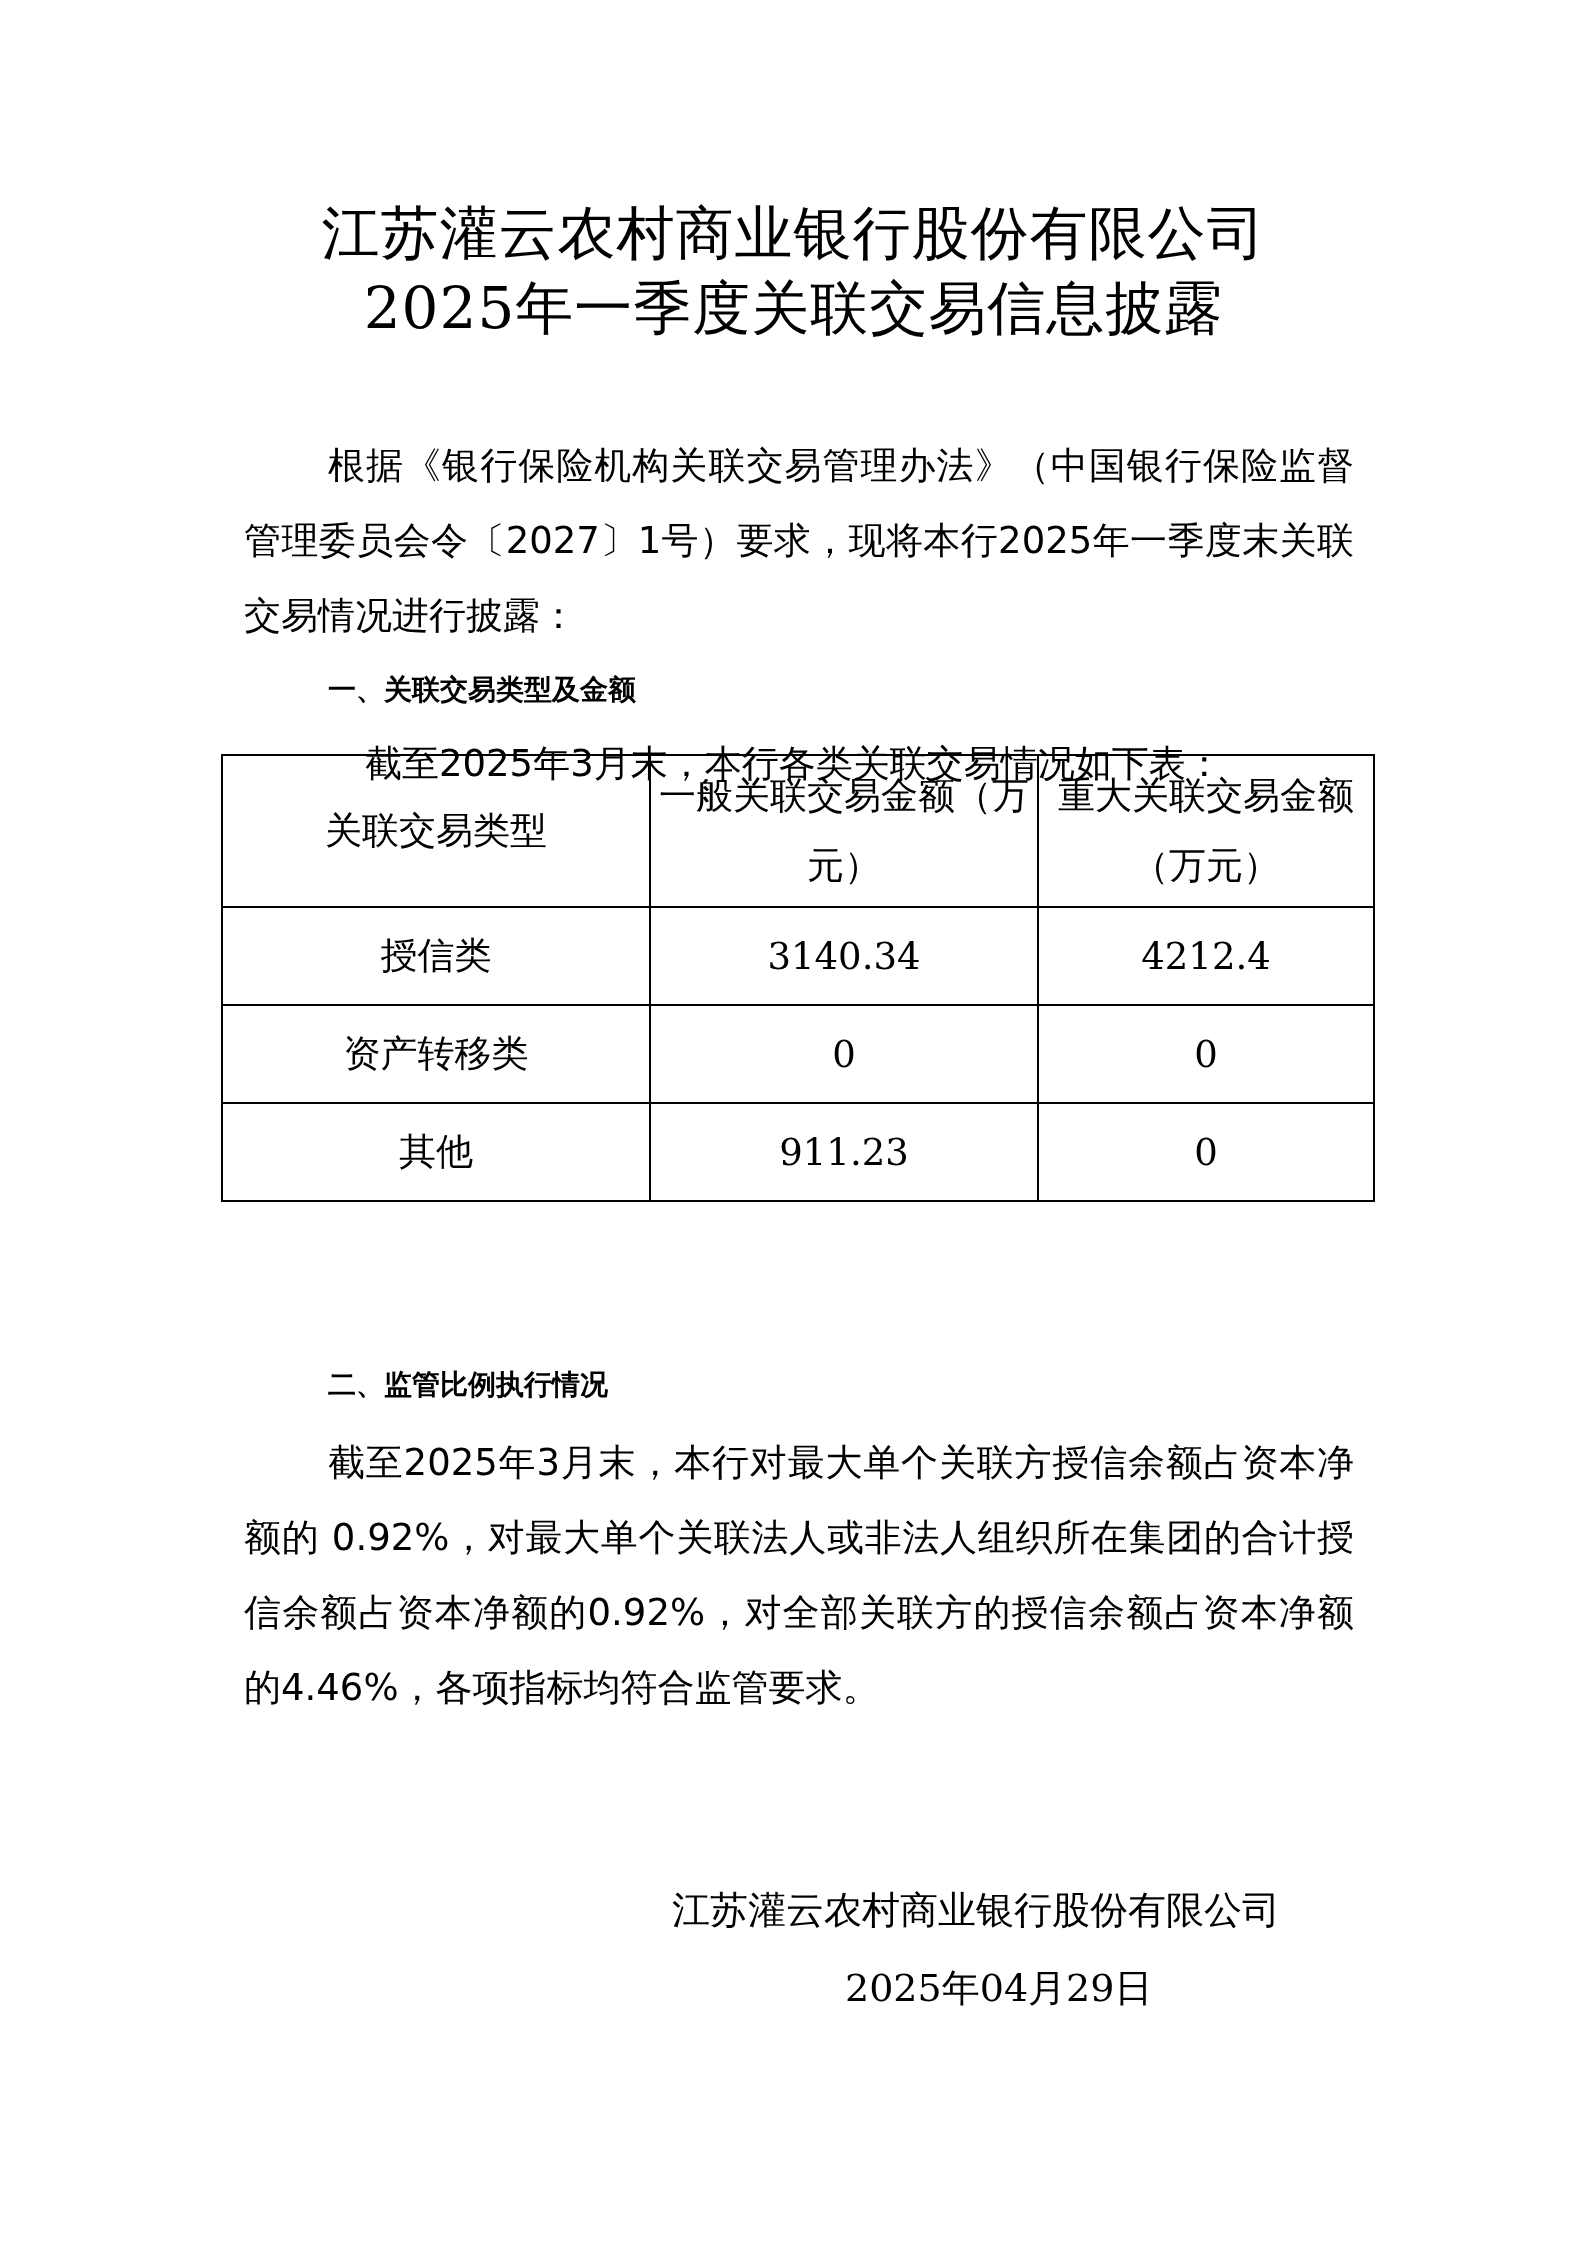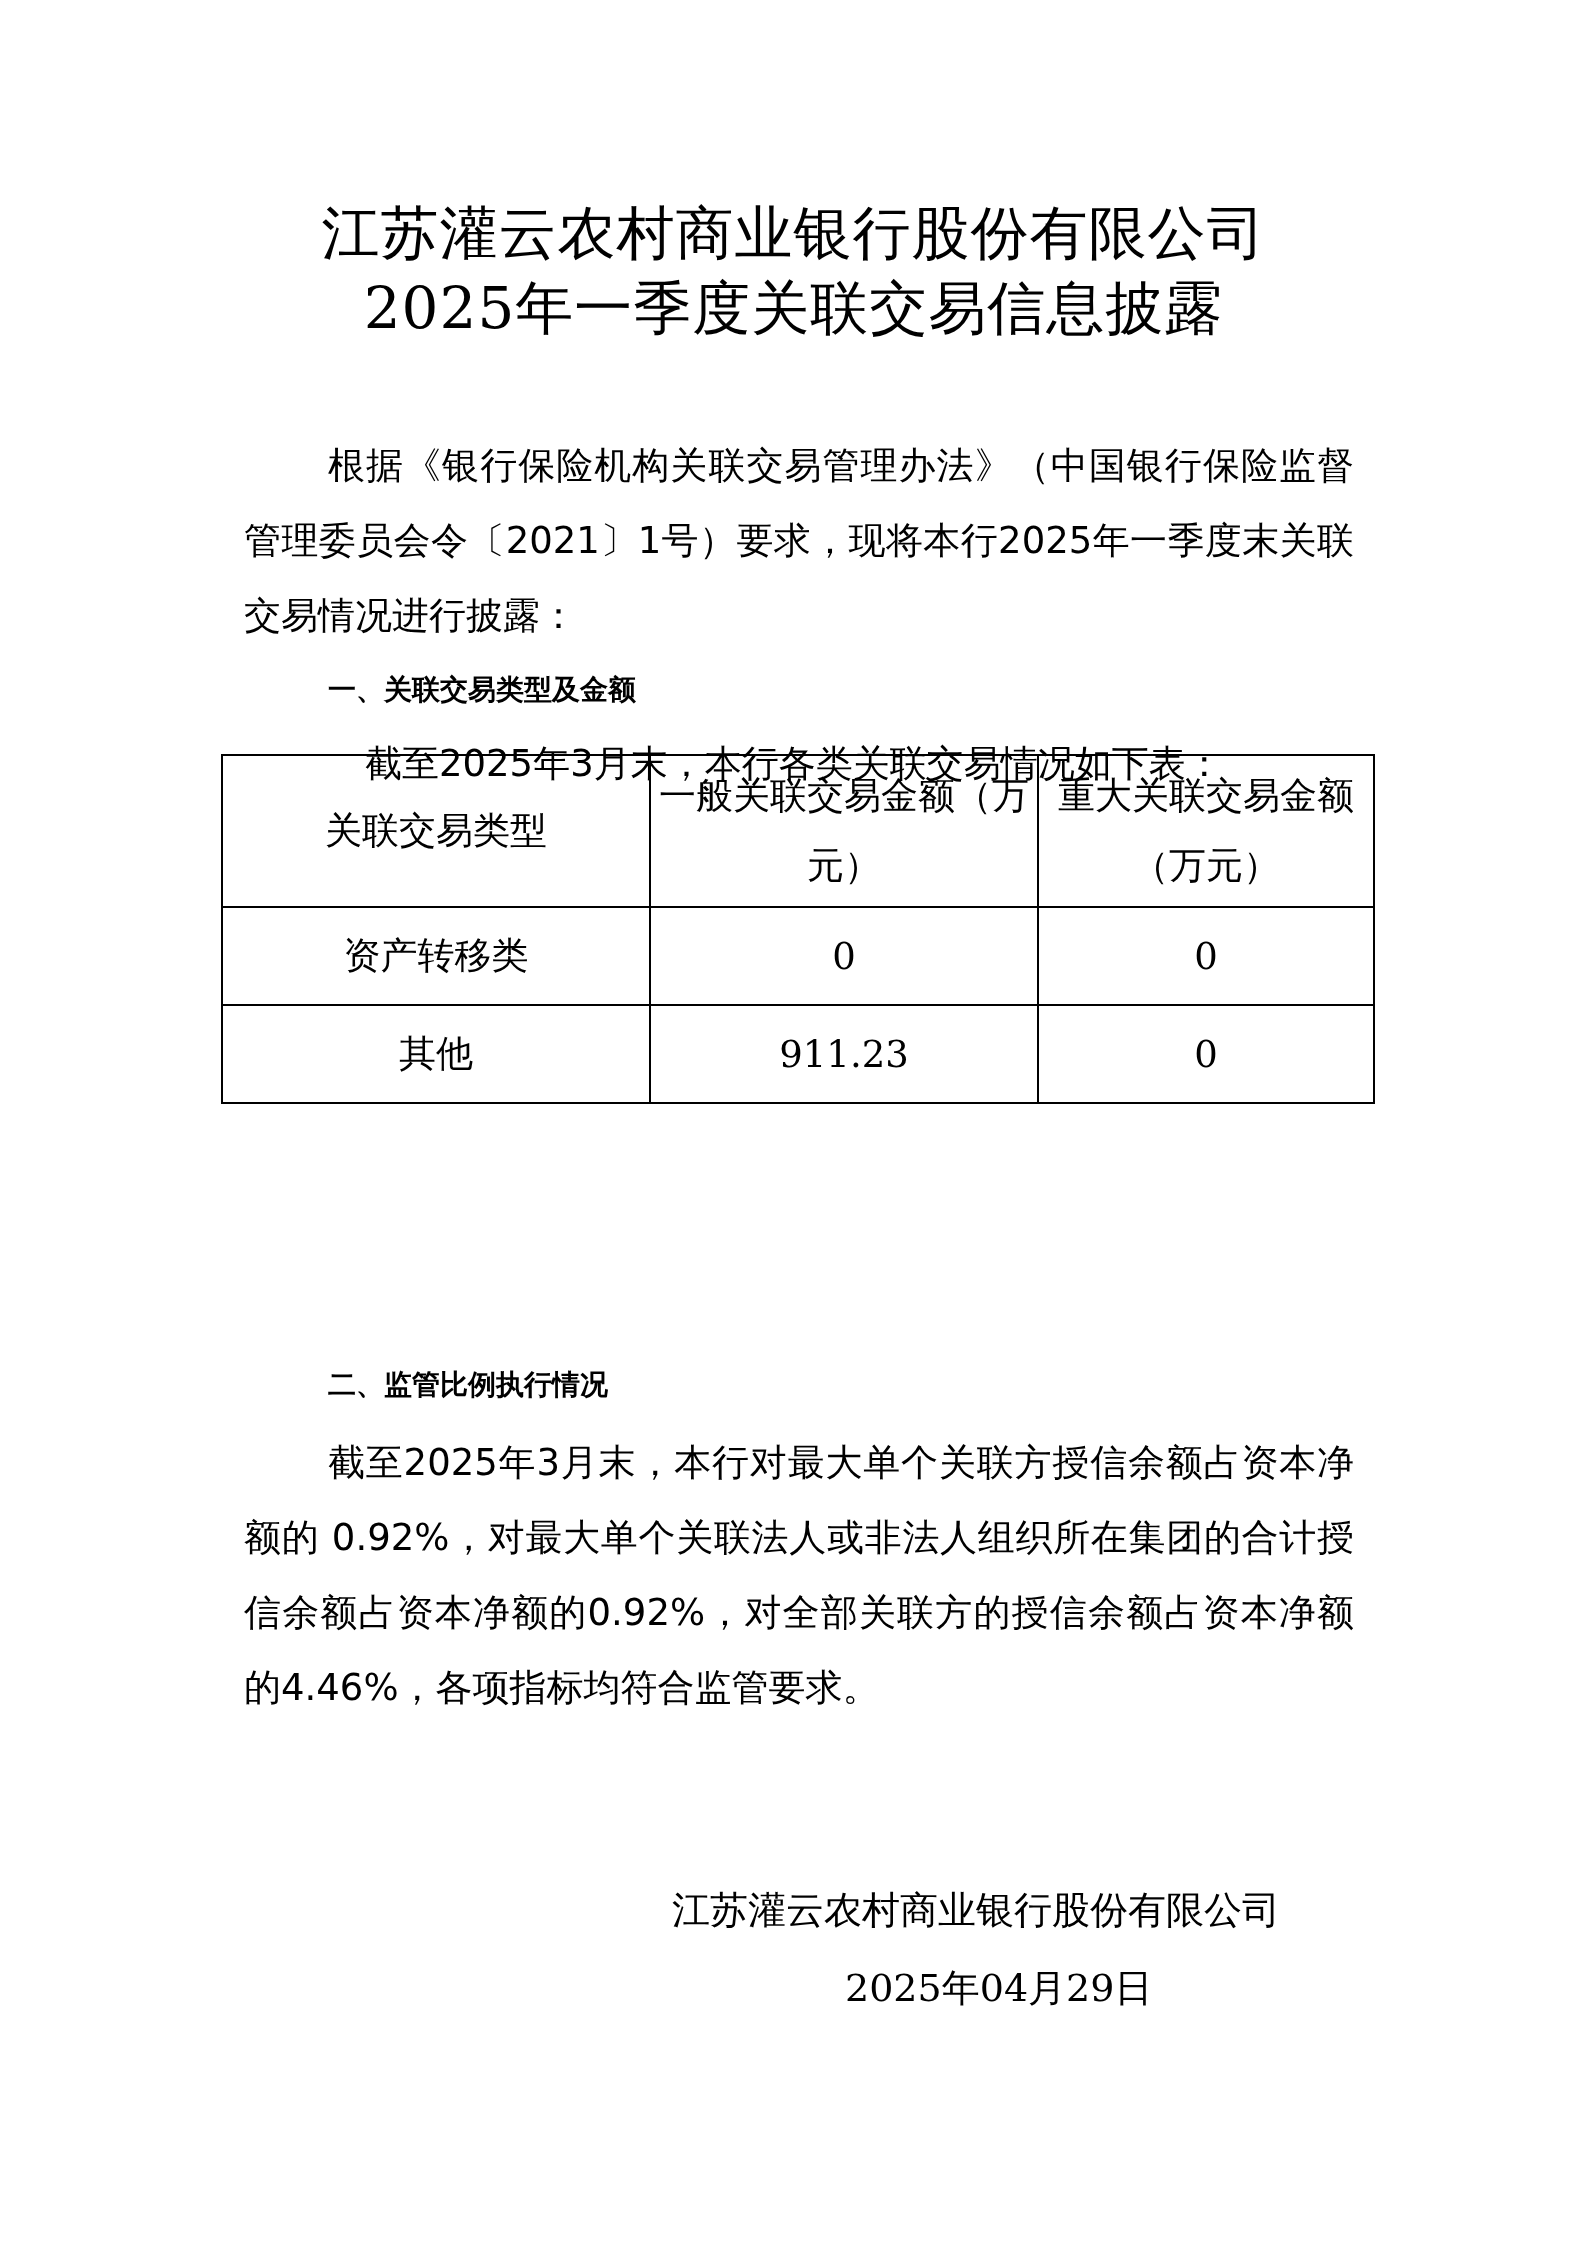--- a/index.html
+++ b/index.html
@@ -47,31 +47,36 @@
       position: absolute; font-size: 38px; line-height: 60px;
       font-family: "DejaVu Serif", "Liberation Serif", serif;
     }
   </style>
 </head>
 <body>
 
 <div class="title" style="top:198px;">江苏灌云农村商业银行股份有限公司</div>
 <div class="title" style="top:273px;">2025年一季度关联交易信息披露</div>
 
-<div class="para indent" style="top:428px;">根据《银行保险机构关联交易管理办法》（中国银行保险监督管理委员会令〔2021〕1号）要求，现将本行2025年一季度末关联交易情况进行披露：</div>
+<div class="para indent" style="top:428px;">根据《银行保险机构关联交易管理办法》（中国银行保险监督管理委员会令〔2027〕1号）要求，现将本行2025年一季度末关联交易情况进行披露：</div>
 
 <div class="heading" style="top:660px;">一、关联交易类型及金额</div>
 <div class="line" style="top:734px;margin-left:37px;">截至2025年3月末，本行各类关联交易情况如下表：</div>
 
 <table class="rel">
   <tbody>
       <tr>
     <th class="col1">关联交易类型</th>
     <th class="col2">一般关联交易金额（万元）</th>
     <th class="col3">重大关联交易金额（万元）</th>
+  </tr>
+  <tr>
+    <td>授信类</td>
+    <td>3140.34</td>
+    <td>4212.4</td>
   </tr>
   <tr>
     <td>资产转移类</td>
     <td>0</td>
     <td>0</td>
   </tr>
   <tr>
     <td>其他</td>
     <td>911.23</td>
     <td>0</td>

